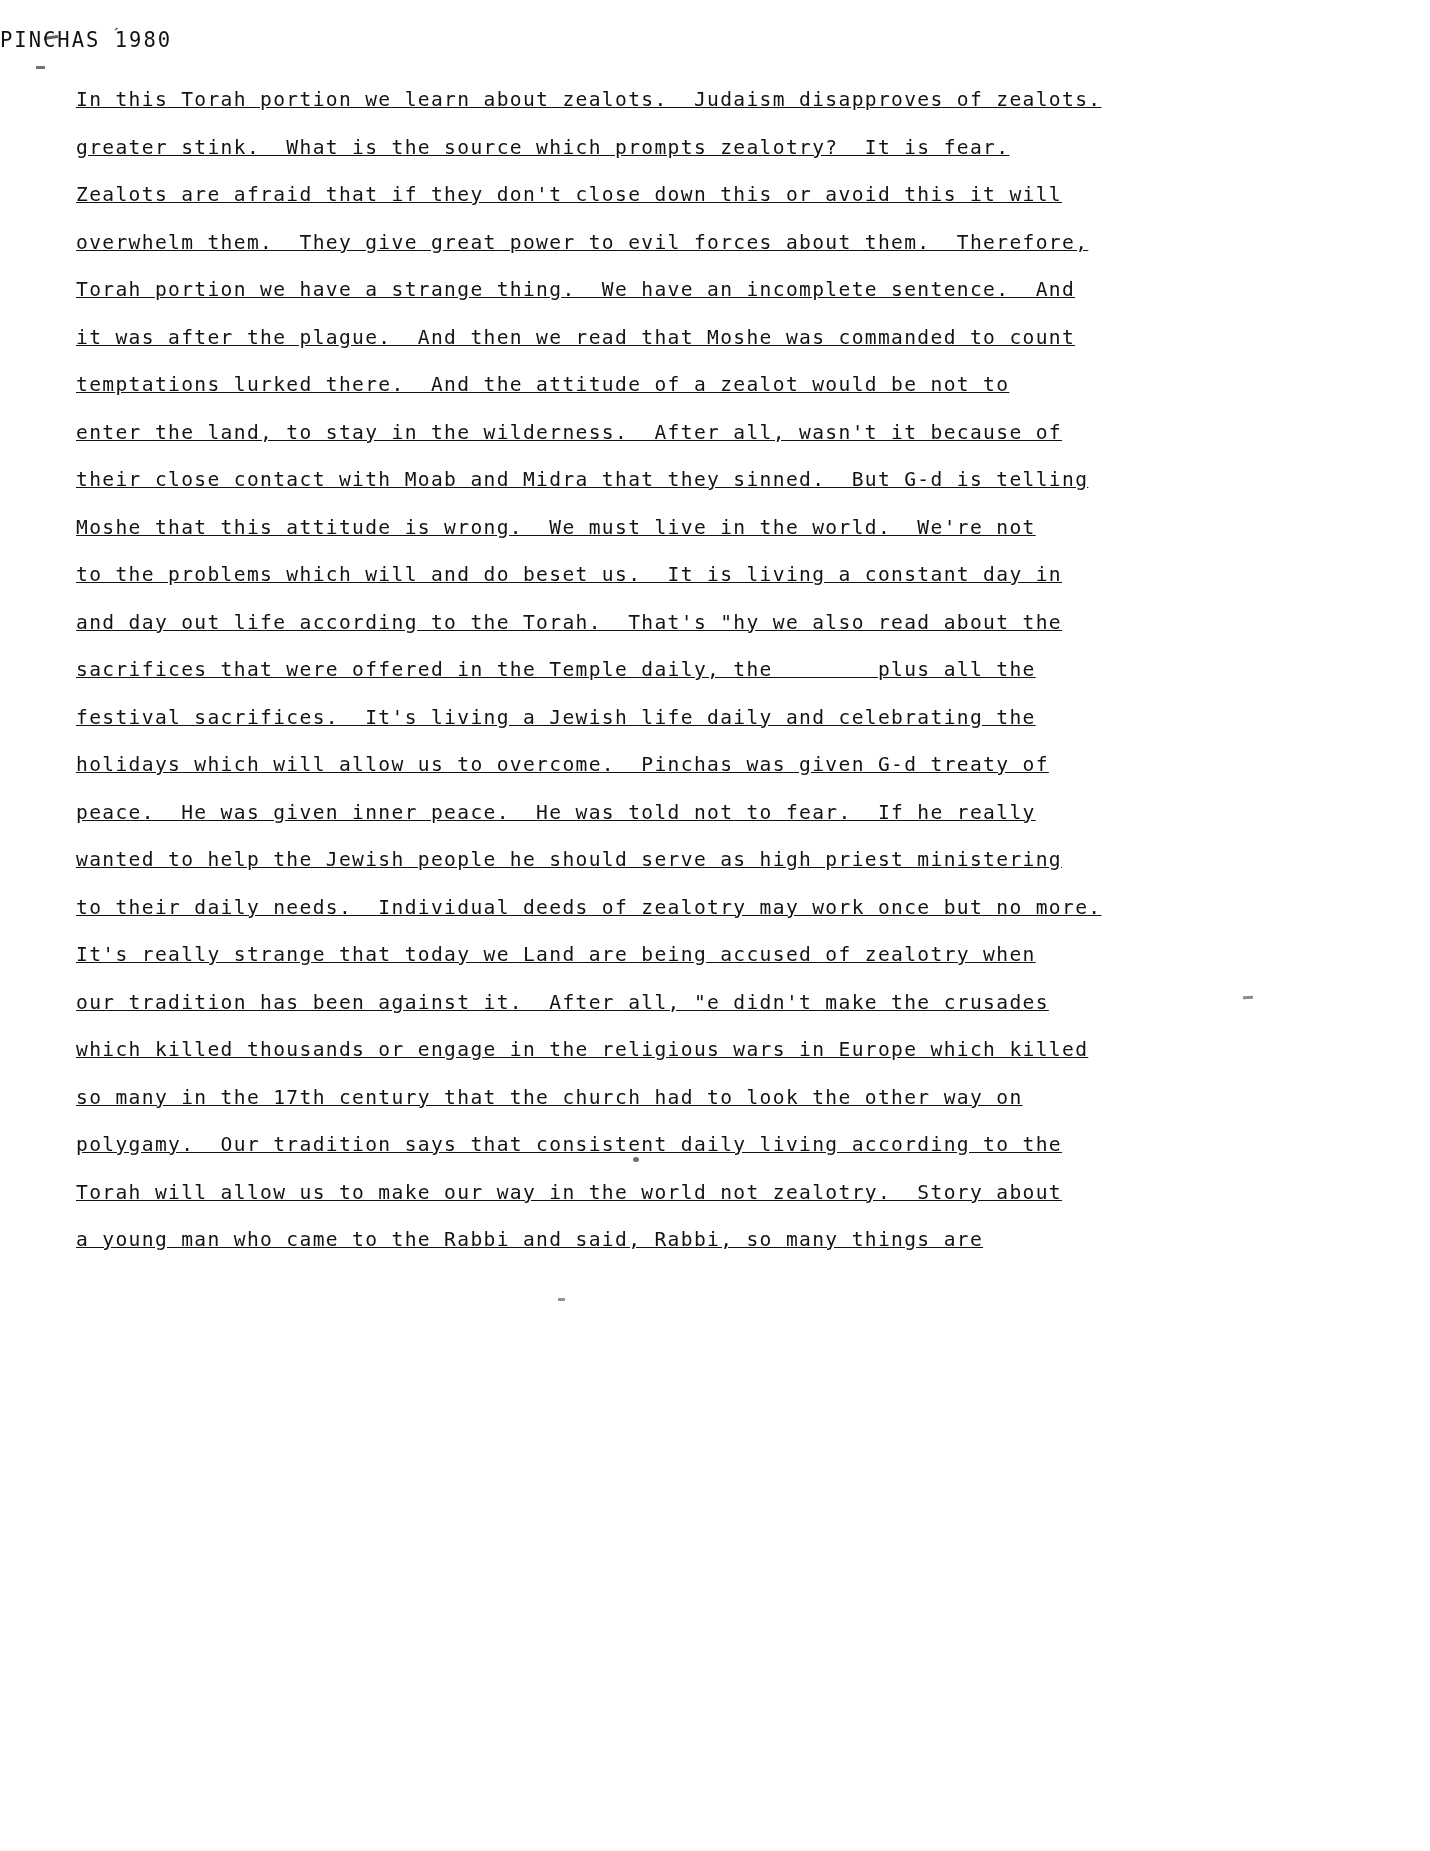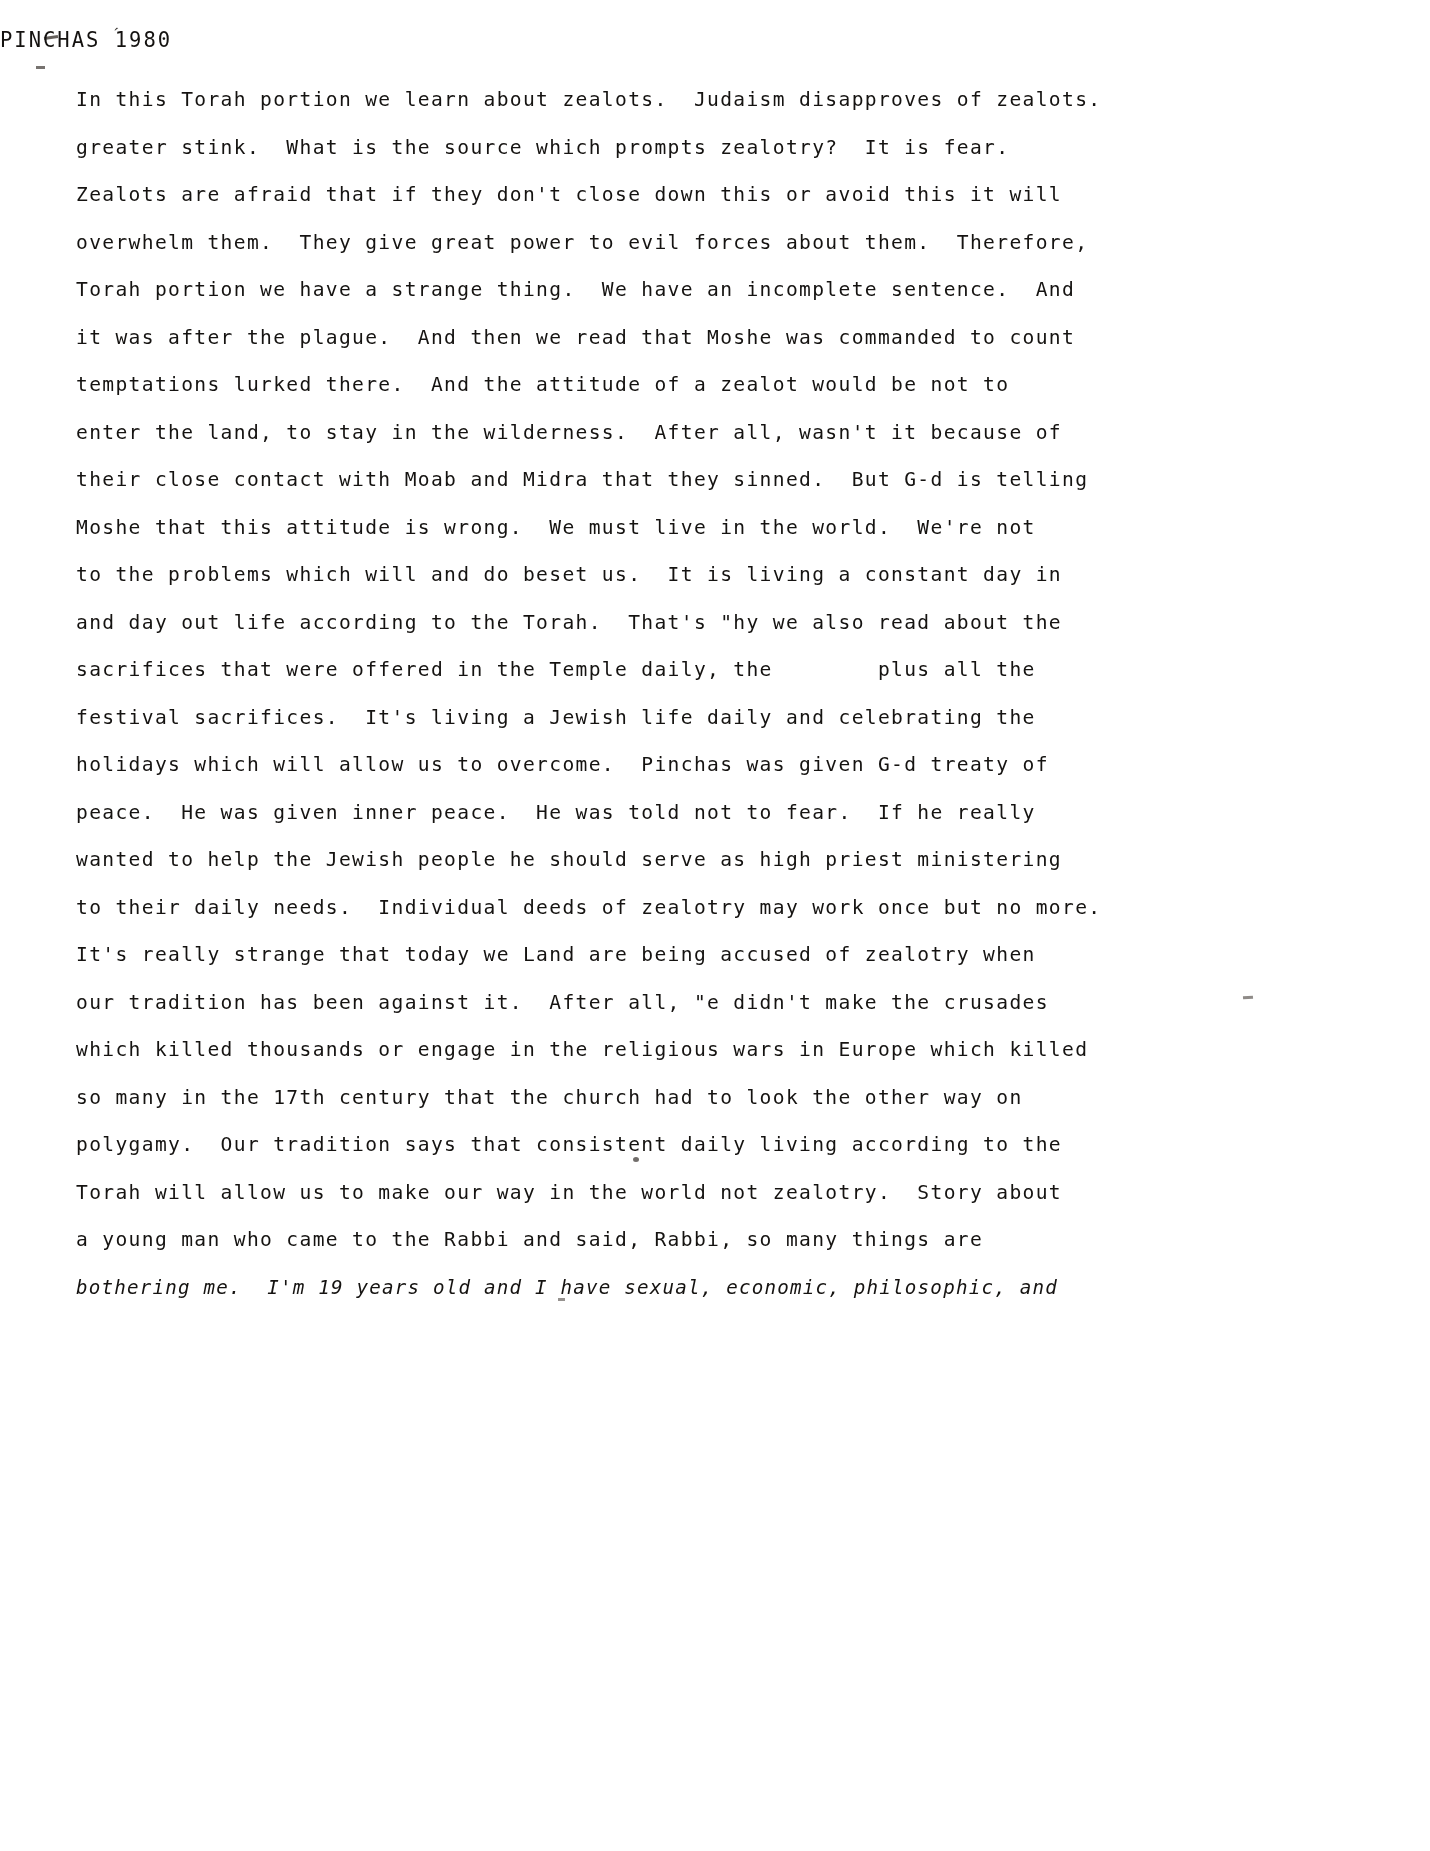--- a/index.html
+++ b/index.html
@@ -94,20 +94,21 @@
     left: 76px;
     top: 76px;
     width: 1320px;
   }
   .line {
     font-size: 19.6px;
     line-height: 47.5px;
     letter-spacing: 1.35px;
     white-space: pre;
     color: #151311;
+    text-decoration: underline;
   }
   .line.italic {
     font-style: italic;
     font-size: 19.2px;
     letter-spacing: 1.2px;
   }
 </style>
 </head>
 <body>
 
@@ -141,16 +142,15 @@
     <div class="line">peace.  He was given inner peace.  He was told not to fear.  If he really</div>
     <div class="line">wanted to help the Jewish people he should serve as high priest ministering</div>
     <div class="line">to their daily needs.  Individual deeds of zealotry may work once but no more.</div>
     <div class="line">It's really strange that today we Land are being accused of zealotry when</div>
     <div class="line">our tradition has been against it.  After all, "e didn't make the crusades</div>
     <div class="line">which killed thousands or engage in the religious wars in Europe which killed</div>
     <div class="line">so many in the 17th century that the church had to look the other way on</div>
     <div class="line">polygamy.  Our tradition says that consistent daily living according to the</div>
     <div class="line">Torah will allow us to make our way in the world not zealotry.  Story about</div>
     <div class="line">a young man who came to the Rabbi and said, Rabbi, so many things are</div>
-    <div class="line italic">bothering me.  I'm 19 years old and I have sexual, economic, philosophic, and</div>
   </div>
 
 </div>
 
 </body></html>

